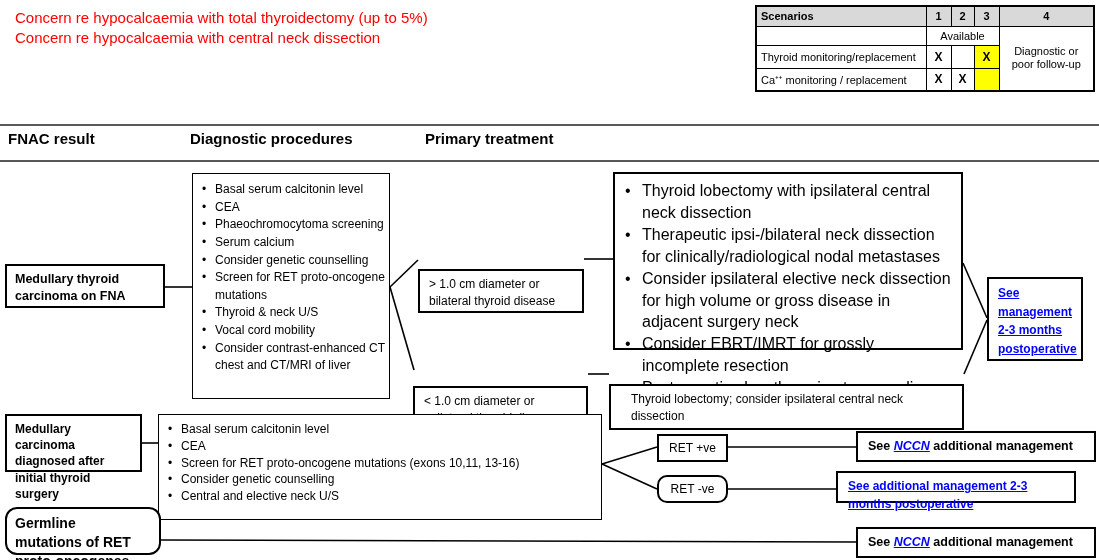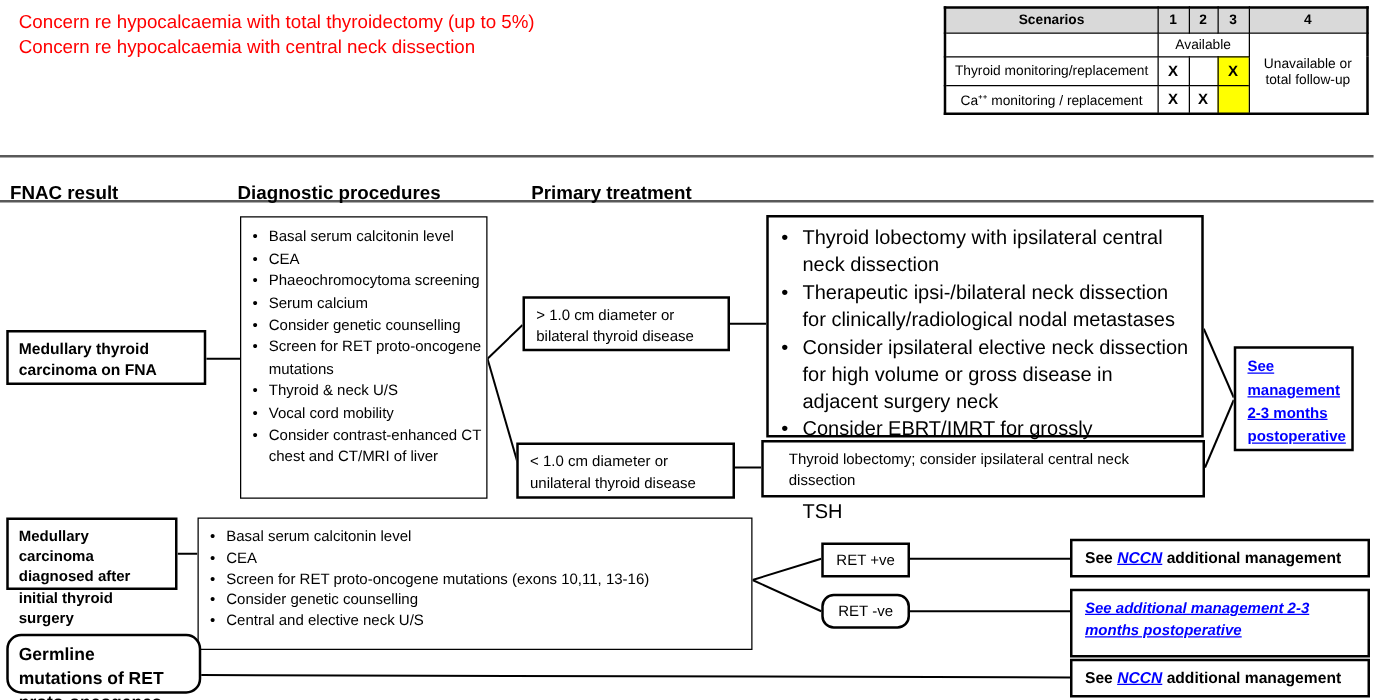--- a/index.html
+++ b/index.html
@@ -6,37 +6,37 @@
   html,body { width:1099px; height:560px; background:#ffffff; font-family:"Liberation Sans", sans-serif; color:#000; overflow:hidden; position:relative; }
   .abs { position:absolute; }
   #lines { position:absolute; left:0; top:0; z-index:0; pointer-events:none; }
   .layer { position:absolute; left:0; top:0; width:1099px; height:560px; z-index:1; }
 
   
   .note { left:15px; top:8px; color:#ff0000; font-size:15px; line-height:20px; }
 
   
   .scn { left:755px; top:5px; border-collapse:collapse; table-layout:fixed; background:#fff; }
-  .scn td { border:1px solid #000; font-size:11px; padding:1px 4px; vertical-align:middle;text-align:center; }
+  .scn td { border:1px solid #000; font-size:11px; padding:1px 4px; vertical-align:middle; }
   .scn { border:2px solid #000; }
   .scn .hdr { background:#d9d9d9; font-weight:bold; }
   .scn .ctr { text-align:center; padding:1px 1px; }
   .scn .hl { background:#ffff00; }
   .scn .xm { font-weight:bold; font-size:12px; text-align:center; }
   .scn .small2 { font-size:11px; text-align:center; line-height:1.2; }
 
   
   .rule { left:0; width:1099px; height:2px; background:#595959; }
-  .colhdr { top:130px; font-size:15px; font-weight:bold;margin-top:16px; }
+  .colhdr { top:130px; font-size:15px; font-weight:bold; }
 
   
   .box  { background:#fff; border:2px solid #000; }
   .box15 { background:#fff; border:1.5px solid #000; }
   .lbl { font-weight:bold; font-size:12.5px; line-height:1.35; padding:5px 16px 4px 8px; }
-  .plain { font-size:12px; line-height:1.4; padding:5px 6px 4px 9px; }
+  .plain { font-size:12px; line-height:1.4; padding:5px 6px 4px 9px;margin-top:32px; }
   .bullets { list-style:none; }
   .bullets li { display:flex; }
   .bullets li::before { content:"\2022"; flex:0 0 13px; }
   .bul12 { font-size:12px; line-height:1.47; padding:7px 4px 6px 9px; }
   .bul115 { font-size:16px; line-height:1.37; padding:6px 6px 0 10px; }
   .bul115 li::before { flex:0 0 17px; text-align:left; }
   .bul12b { font-size:12px; line-height:1.4; padding:6px 6px 4px 9px; }
   .ret { font-size:12px; text-align:center; padding-top:5px; }
   .bluelink { color:#0000ff; font-weight:bold; text-decoration:underline; }
   .link1 { font-size:12px; line-height:1.55; padding:5px 6px 4px 9px; }
@@ -83,21 +83,21 @@
         <tr style="height:20px">
       <td class="hdr">Scenarios</td>
       <td class="hdr ctr">1</td>
       <td class="hdr ctr">2</td>
       <td class="hdr ctr">3</td>
       <td class="hdr ctr">4</td>
     </tr>
     <tr style="height:19px">
       <td></td>
       <td class="ctr" colspan="3">Available</td>
-      <td class="small2" rowspan="3">Unavailable or total follow-up</td>
+      <td class="small2" rowspan="3">Diagnostic or poor follow-up</td>
     </tr>
     <tr style="height:23px">
       <td>Thyroid monitoring/replacement</td>
       <td class="xm">X</td>
       <td class="xm"></td>
       <td class="xm hl">X</td>
     </tr>
     <tr style="height:23px">
       <td>Ca⁺⁺ monitoring / replacement</td>
       <td class="xm">X</td>
@@ -200,21 +200,21 @@
   </div>
 
   <div class="abs box ret" style="left:657px; top:434px; width:71px; height:28px;">RET +ve</div>
 
   <div class="abs box ret" style="left:657px; top:475px; width:71px; height:28px;border-radius:10px;">RET -ve</div>
 
   <div class="abs box seebox" style="left:856px; top:431px; width:240px; height:31px;">
     <span>See </span><span class="nccn">NCCN</span><span> additional  management</span>
   </div>
 
-  <div class="abs box" style="left:856px; top:471px; width:240px; height:55px; font-size:12px; line-height:1.5; padding:4px 6px 4px 10px;font-style:italic;">
+  <div class="abs box" style="left:836px; top:471px; width:240px; height:32px; font-size:12px; line-height:1.5; padding:4px 6px 4px 10px;">
     <span class="bluelink">See additional management 2-3 months postoperative</span>
   </div>
 
   <div class="abs box lbl" style="left:5px; top:507px; width:156px; height:48px; font-size:14px;border-radius:12px;">Germline mutations of RET proto-oncogenes</div>
 
   <div class="abs box seebox" style="left:856px; top:527px; width:240px; height:31px;">
     <span>See </span><span class="nccn">NCCN</span><span> additional  management</span>
   </div>
 
 </div>

